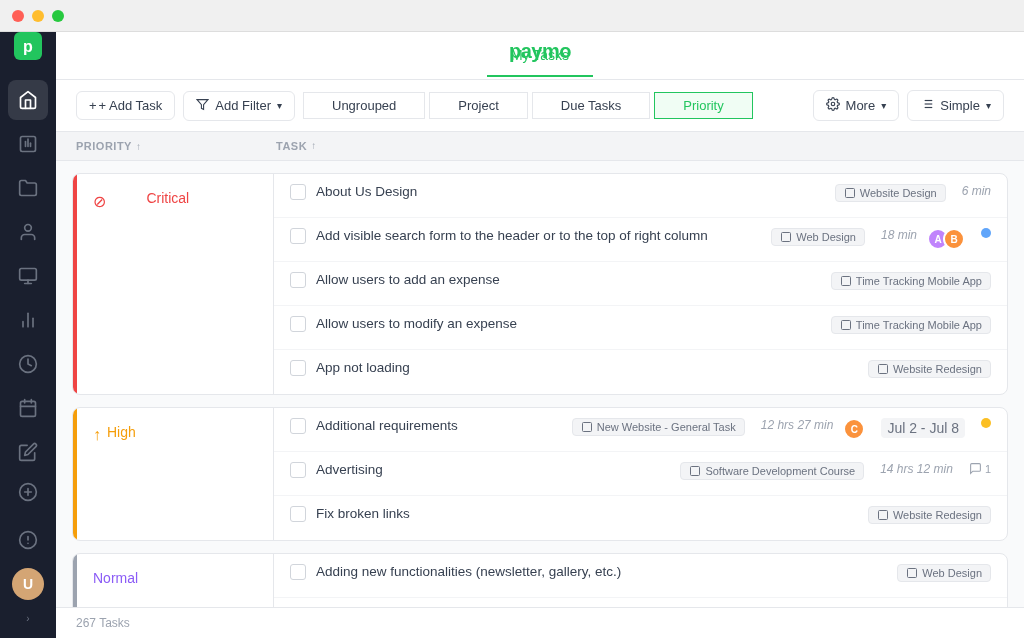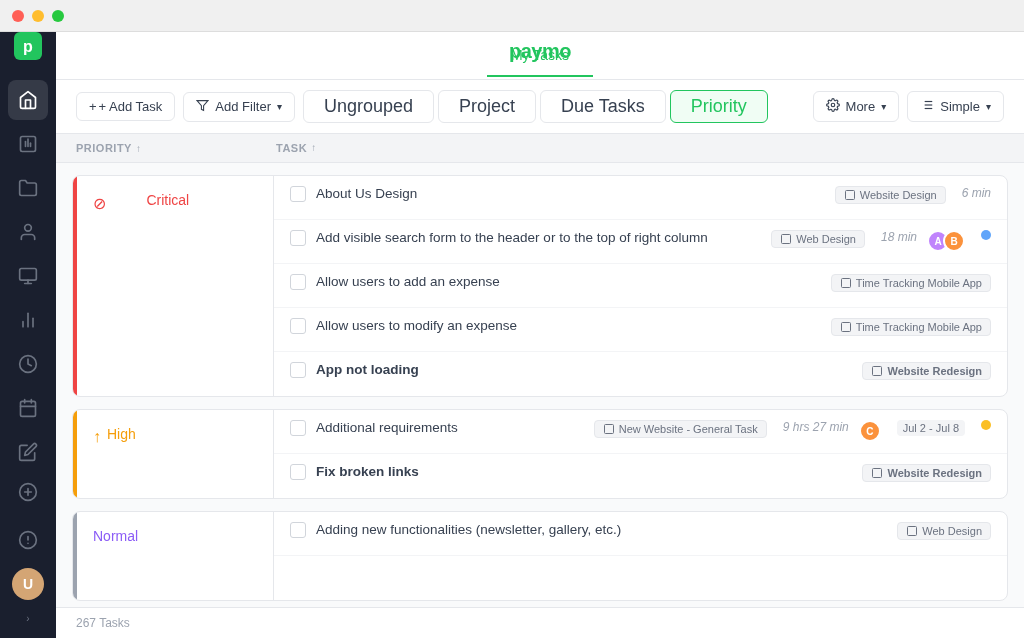--- a/index.html
+++ b/index.html
@@ -30,21 +30,21 @@
     
     .top-nav { display: flex; align-items: center; justify-content: center; border-bottom: 1px solid #e5e7eb; padding: 0; height: 48px; flex-shrink: 0; position: relative; }
     .nav-tabs { display: flex; gap: 4px; }
     .nav-tab { padding: 12px 24px; font-size: 14px; color: #6b7280; cursor: pointer; border-bottom: 2px solid transparent; white-space: nowrap; }
     .nav-tab.active { color: #22c55e; border-bottom: 2px solid #22c55e; font-weight: 500; }
 
     
     .toolbar { display: flex; align-items: center; padding: 10px 20px; border-bottom: 1px solid #e5e7eb; gap: 8px; flex-shrink: 0; }
     .btn { display: flex; align-items: center; gap: 6px; padding: 6px 12px; border-radius: 6px; border: 1px solid #e5e7eb; background: #fff; font-size: 13px; color: #374151; cursor: pointer; white-space: nowrap; }
     .filter-group { display: flex; gap: 4px; }
-    .filter-btn { padding: 5px 20px; border-radius: 6px; border: 1px solid #e5e7eb; background: #fff; font-size: 18px; color: #374151; cursor: pointer; }
+    .filter-btn { padding: 5px 28px; border-radius: 0; border: 1px solid #e5e7eb; background: #fff; font-size: 13px; color: #374151; cursor: pointer; }
     .filter-btn.active { background: #f0fdf4; border-color: #22c55e; color: #22c55e; }
     .toolbar-right { display: flex; align-items: center; gap: 8px; margin-left: auto; }
 
     
     .content { flex: 1; overflow-y: auto; background: #f9fafb; }
 
     
     .col-headers { display: flex; padding: 8px 20px; background: #f3f4f6; border-bottom: 1px solid #e5e7eb; font-size: 11px; font-weight: 600; color: #9ca3af; letter-spacing: 0.5px; text-transform: uppercase; flex-shrink: 0; }
     .col-priority { width: 200px; flex-shrink: 0; display: flex; align-items: center; gap: 4px; }
     .col-task { flex: 1; display: flex; align-items: flex-start; gap: 4px; }
@@ -57,34 +57,34 @@
     .priority-bar.normal { background: #9ca3af; }
     .priority-label-col { width: 196px; flex-shrink: 0; padding: 16px; display: flex; align-items: flex-start; gap: 6px; }
     .priority-label { font-size: 14px; font-weight: 500; }
     .priority-label.critical { color: #ef4444; margin-left: 34px; }
     .priority-label.high { color: #f59e0b; }
     .priority-label.normal { color: #8b5cf6; }
     .tasks-col { flex: 1; border-left: 1px solid #e5e7eb; }
 
     
     .task-row { display: flex; align-items: flex-start; padding: 10px 16px; border-bottom: 1px solid #f3f4f6; gap: 10px; min-height: 44px; }
-    .task-row:last-child { border-bottom: none; font-weight: bold; }
+    .task-row:last-child { border-bottom: none; }
     .task-checkbox { width: 16px; height: 16px; border: 1.5px solid #d1d5db; border-radius: 3px; flex-shrink: 0; cursor: pointer; }
     .task-name { font-size: 13.5px; color: #374151; flex: 1; }
     .task-badge { display: inline-flex; align-items: center; gap: 4px; padding: 2px 8px; border-radius: 4px; background: #f3f4f6; font-size: 11px; color: #6b7280; margin-left: 8px; border: 1px solid #e5e7eb; white-space: nowrap; }
     .task-badge svg { width: 12px; height: 12px; }
     .task-time { font-size: 12px; color: #9ca3af; margin-left: 6px; white-space: nowrap; font-style: italic; }
     .task-avatars { display: flex; margin-left: 6px; }
     .task-avatar { width: 22px; height: 22px; border-radius: 50%; border: 2px solid #fff; margin-left: -6px; overflow: hidden; font-size: 10px; display: flex; align-items: center; justify-content: center; font-weight: 600; }
     .avatar-1 { background: #c084fc; color: #fff; }
     .avatar-2 { background: #fb923c; color: #fff; }
     .dot { width: 10px; height: 10px; border-radius: 50%; margin-left: 6px; }
     .dot-blue { background: #60a5fa; }
     .dot-yellow { background: #fbbf24; }
-    .task-date { font-size: 11px; color: #6b7280; margin-left: 6px; background: #f3f4f6; padding: 2px 6px; border-radius: 4px; white-space: nowrap; }
+    .task-date { font-size: 14px; color: #6b7280; margin-left: 6px; background: #f3f4f6; padding: 2px 6px; border-radius: 4px; white-space: nowrap; }
     .comment-icon { display: flex; align-items: center; gap: 3px; font-size: 11px; color: #9ca3af; margin-left: 6px; }
 
     
     .footer { padding: 8px 20px; font-size: 12px; color: #9ca3af; border-top: 1px solid #e5e7eb; background: #fff; flex-shrink: 0; }
 
     
     .paymo-logo { position: absolute; left: 50%; transform: translateX(-50%); font-size: 20px; font-weight: 700; color: #22c55e; letter-spacing: -0.5px; top: 8px; text-align: center; }
 
     .sort-arrow { font-size: 10px; }
   </style>
@@ -348,28 +348,45 @@
 
         <div class="task-row">
           <div class="task-checkbox"></div>
           <span class="task-name">Additional requirements</span>
           <span class="task-badge">
             <svg width="12" height="12" viewBox="0 0 24 24" fill="none" stroke="currentColor" stroke-width="2">
                 <rect x="3" y="3" width="18" height="18" rx="2"></rect>
               </svg>
             <span>New Website - General Task</span>
           </span>
-          <span class="task-time">9 hrs 27 min</span>
+          <span class="task-time">12 hrs 27 min</span>
           <div class="task-avatars">
             <div class="task-avatar" style="background:#fb923c;color:#fff;font-size:10px;">C</div>
           </div>
           <span class="task-date">Jul 2 - Jul 8</span>
           <div class="dot dot-yellow"></div>
         </div>
 
+        <div class="task-row">
+          <div class="task-checkbox"></div>
+          <span class="task-name">Advertising</span>
+          <span class="task-badge">
+            <svg width="12" height="12" viewBox="0 0 24 24" fill="none" stroke="currentColor" stroke-width="2">
+                <rect x="3" y="3" width="18" height="18" rx="2"></rect>
+              </svg>
+            <span>Software Development Course</span>
+          </span>
+          <span class="task-time">14 hrs 12 min</span>
+          <div class="comment-icon">
+            <svg width="13" height="13" viewBox="0 0 24 24" fill="none" stroke="currentColor" stroke-width="2">
+                <path d="M21 15a2 2 0 0 1-2 2H7l-4 4V5a2 2 0 0 1 2-2h14a2 2 0 0 1 2 2z"></path>
+              </svg>
+            <span>1</span>
+          </div>
+        </div>
 
         <div class="task-row">
           <div class="task-checkbox"></div>
           <span class="task-name">Fix broken links</span>
           <span class="task-badge">
             <svg width="12" height="12" viewBox="0 0 24 24" fill="none" stroke="currentColor" stroke-width="2">
                 <rect x="3" y="3" width="18" height="18" rx="2"></rect>
               </svg>
             <span>Website Redesign</span>
           </span>

